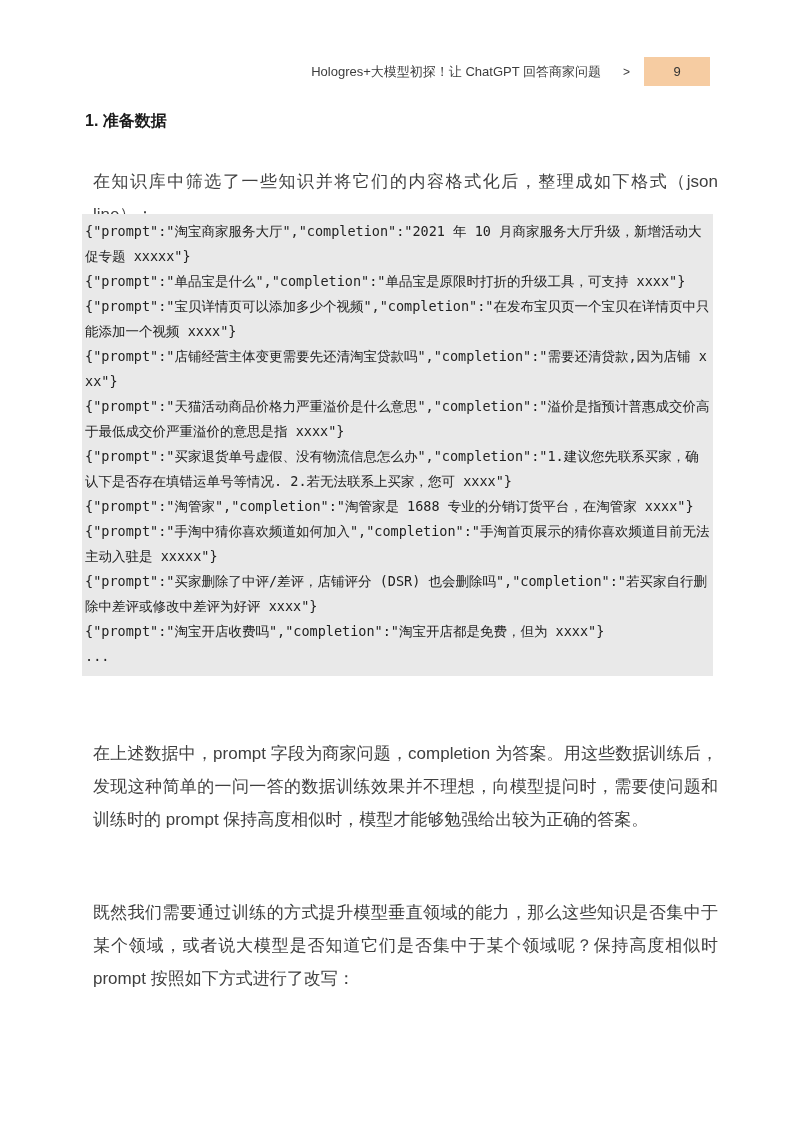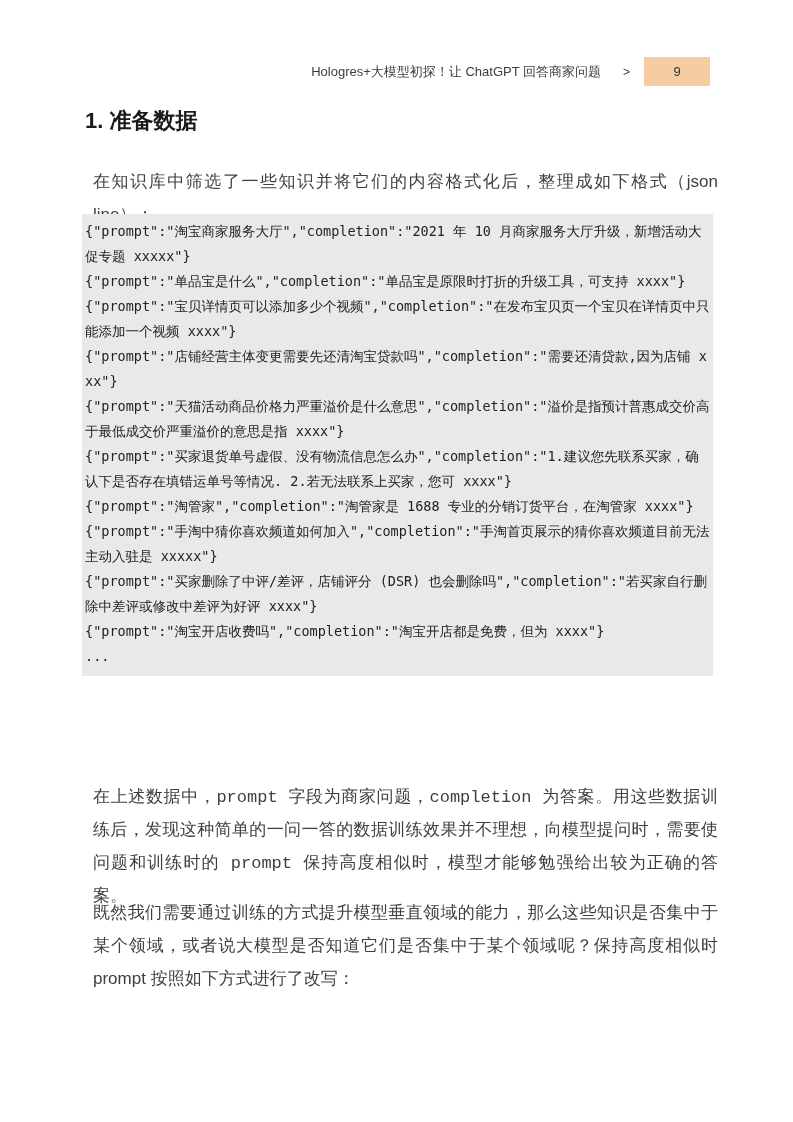--- a/index.html
+++ b/index.html
@@ -23,33 +23,33 @@
     margin-left:14px;
     width:66px;height:29px;
     background:#f6cca2;
     display:flex;align-items:center;justify-content:center;
     font-size:13px;color:#333333;
   }
   .section-heading{
     position:absolute;
     left:85px;top:108px;
     margin:0;
-    font-size:22px;font-weight:bold;color:#1a1a1a;
+    font-size:16px;font-weight:bold;color:#1a1a1a;
     line-height:26px;
   }
   .para{
     position:absolute;
     left:85px;width:625px;
     margin:8px;
     font-size:17px;line-height:33px;
     text-align:justify;
     color:#3f3f3f;
   }
   .para-intro{top:157px;}
-  .para-body-1{top:773px;font-family:Liberation Mono, monospace;}
+  .para-body-1{top:729px;}
   .para-body-2{top:888px;}
   .code-block{
     position:absolute;
     left:82px;top:214px;
     width:631px;
     box-sizing:border-box;
     background:#e9e9e9;
     padding:5px 3px 7px 3px;
     font-family:"DejaVu Sans Mono","Liberation Mono",monospace;
     font-size:13.5px;line-height:25px;

